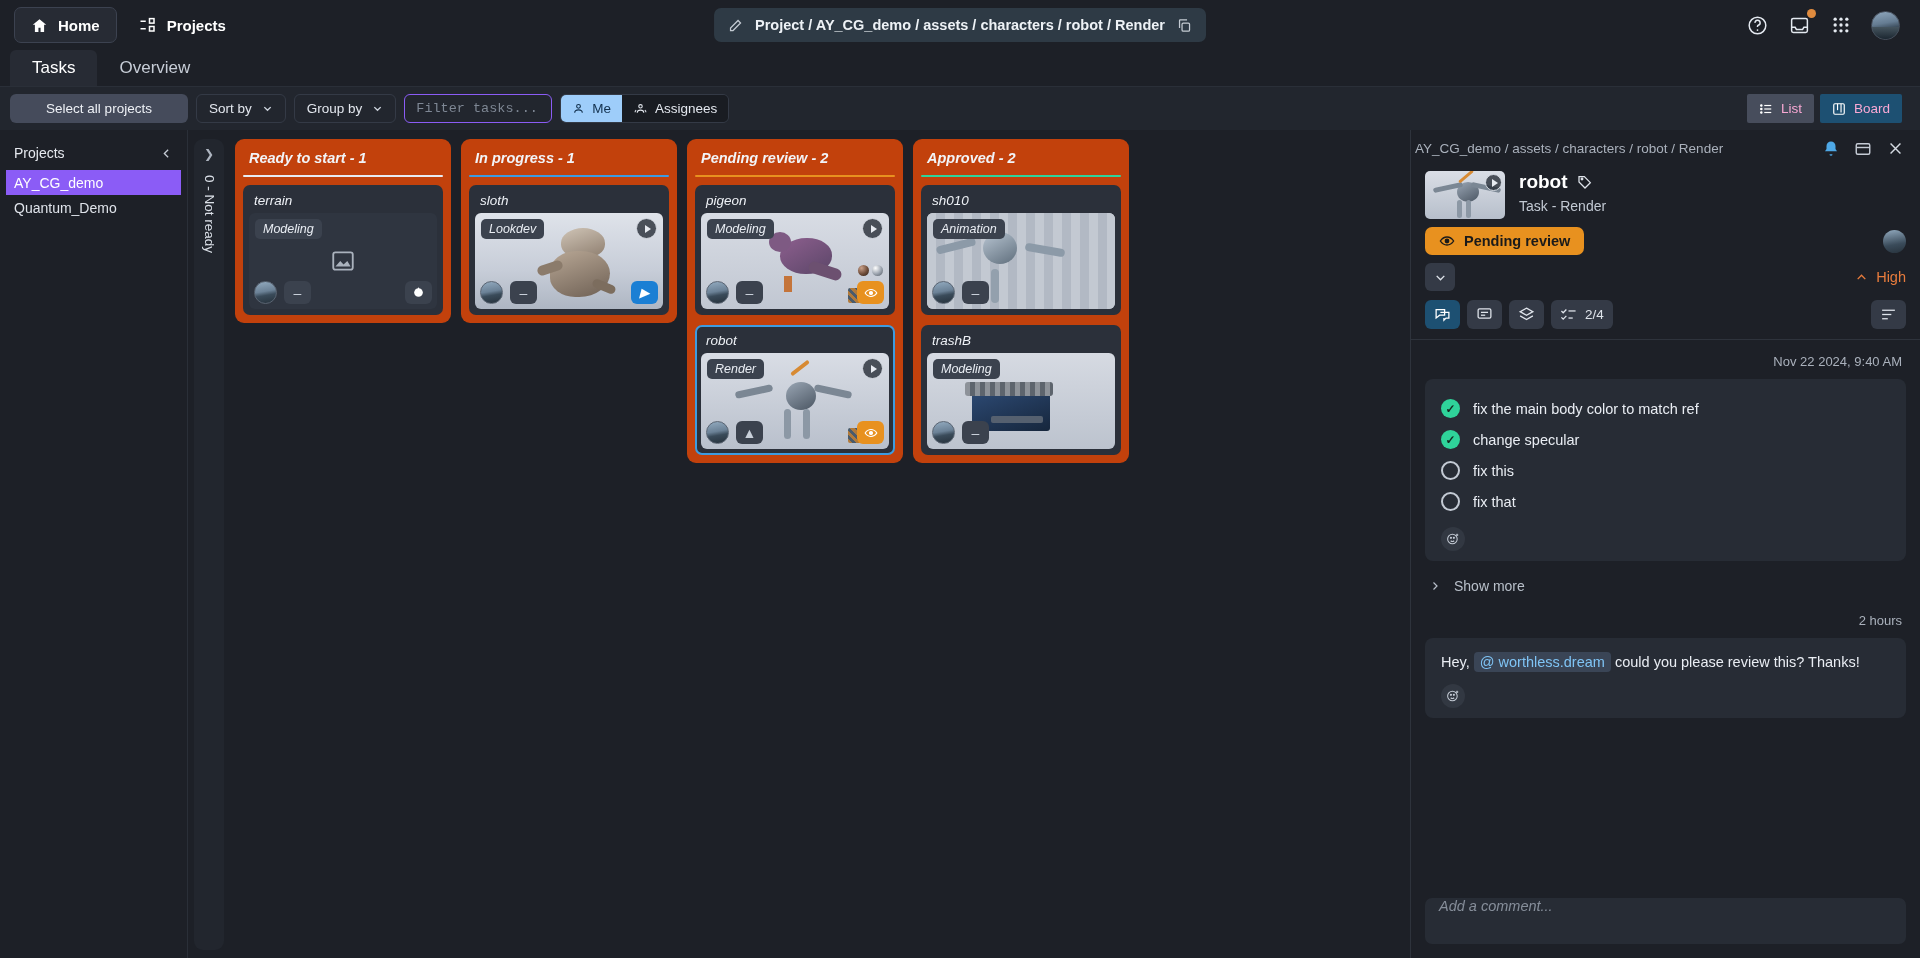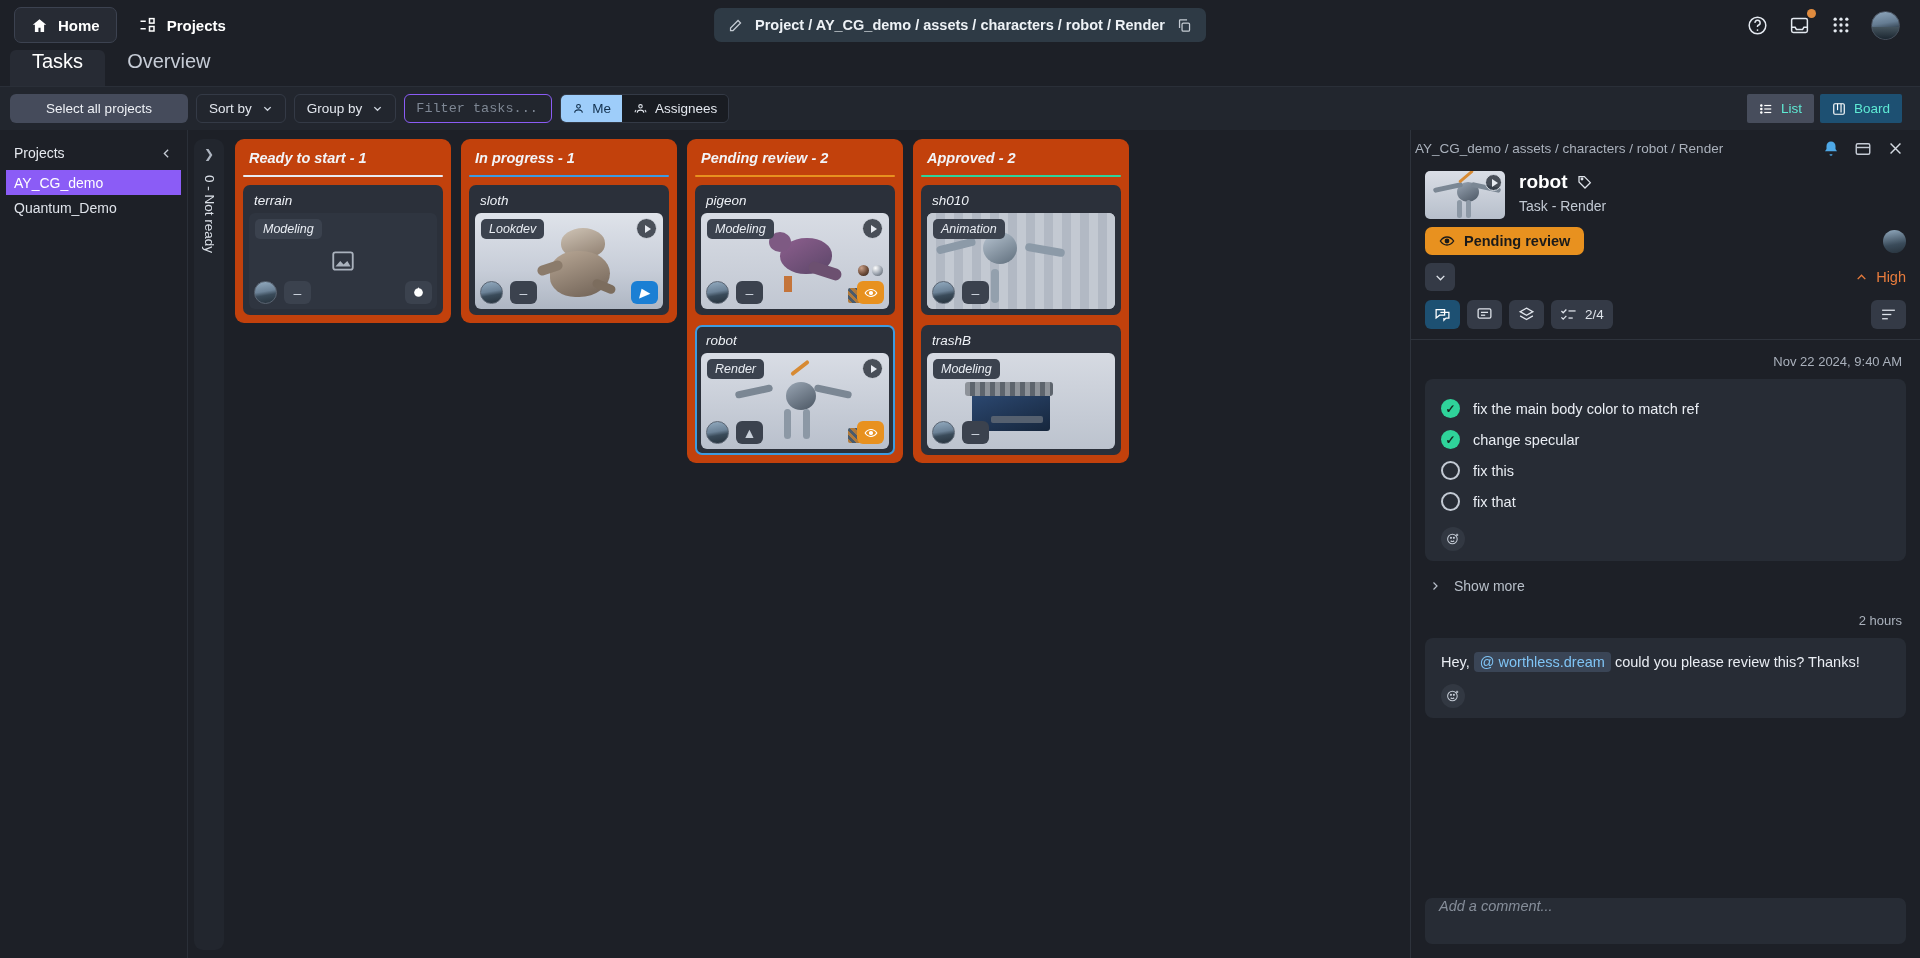--- a/index.html
+++ b/index.html
@@ -65,22 +65,22 @@
   
   .tabsrow {
     height: 37px; min-height: 37px;
     background: #1d2027;
     display: flex; align-items: flex-end;
     padding-left: 10px;
     border-bottom: 1px solid #2a2f38;
   }
   .tab {
     padding: 0 22px; height: 36px;
-    display: flex; align-items: flex-start;
-    font-size: 20px; color: #c6ccd6; cursor: pointer;
+    display: flex; align-items: center;
+    font-size: 17px; color: #c6ccd6; cursor: pointer;
     border-radius: 6px 6px 0 0;
   }
   .tab.active { background: #272b34; color: #fff; }
 
   
   .toolbar {
     height: 43px; min-height: 43px;
     background: #22262e;
     display: flex; align-items: center;
     padding: 0 10px; gap: 8px;
@@ -110,21 +110,21 @@
     display: flex; align-items: center; gap: 7px;
     padding: 0 11px; font-size: 13.5px; cursor: pointer;
     background: #191c22; color: #e3e7ee;
   }
   .seg > div.on-blue { background: #9ecdfa; color: #12304d; }
   .viewseg { margin-left: auto; display: flex; gap: 6px; padding-right: 8px; }
   .viewseg > div {
     display: flex; align-items: center; gap: 8px;
     height: 29px; padding: 0 12px; border-radius: 2px;
     font-size: 13.5px; cursor: pointer;
-    background: #474d5c; color: #5eead4;
+    background: #474d5c; color: #f9a8d4;
   }
   .viewseg > div.active { background: #1d5072; }
 
   
   .body { flex: 1; display: flex; min-height: 0; position: relative; }
 
   
   .sidebar {
     width: 188px; min-width: 188px;
     background: #1d2027; border-right: 1px solid #2a2f38;

